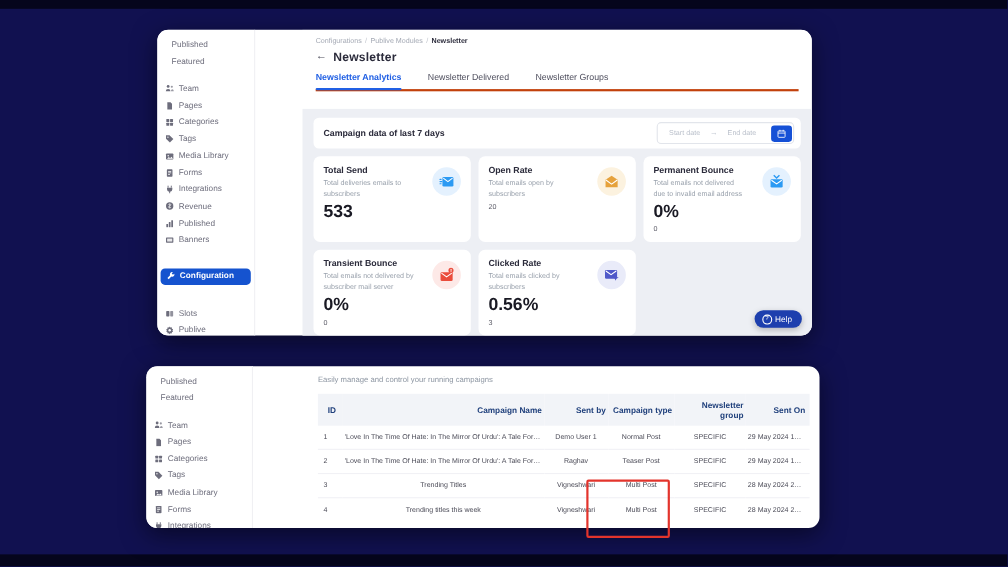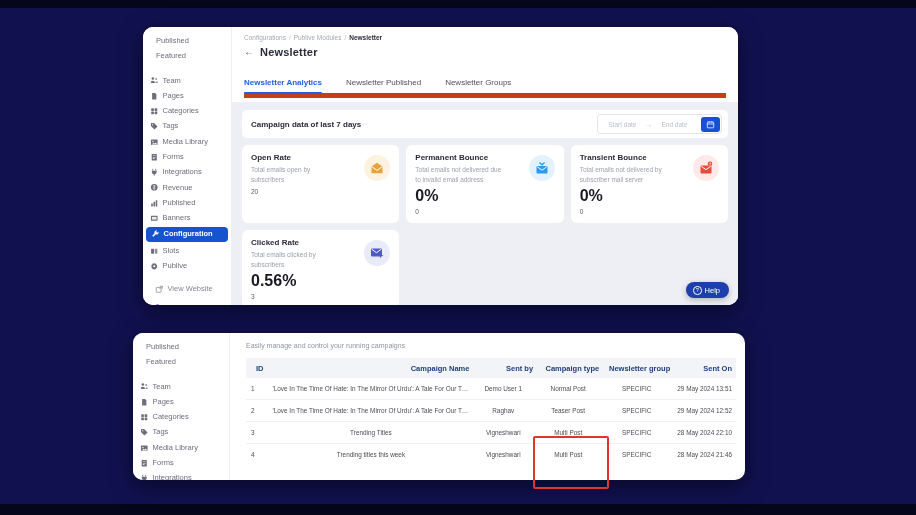--- a/index.html
+++ b/index.html
@@ -7,59 +7,59 @@
   body {
     position:relative; overflow:hidden;
     background:#111150;
     font-family:"Liberation Sans", sans-serif;
     -webkit-font-smoothing:antialiased;
   }
   .strip-top    { position:absolute; left:0; top:0; width:100%; height:8px;  background:#05051c; }
   .strip-bottom { position:absolute; left:0; bottom:0; width:100%; height:11px; background:#05051c; }
 
   .panel { position:absolute; background:#fff; border-radius:10px; display:flex;
-           box-shadow:0 6px 22px rgba(0,0,0,.5); overflow:hidden; }
+           box-shadow:0 6px 22px rgba(0,0,0,.5); overflow:hidden;gap:43px; }
   .panel-top    { left:143px; top:27px;  width:595px; height:278px; }
   .panel-bottom { left:133px; top:333px; width:612px; height:147px; }
 
   
   .sidebar { background:#fff; border-right:1px solid #f0f0f3; padding-top:7px;
              display:flex; flex-direction:column; flex-shrink:0; }
   .panel-top .sidebar { width:89px; }
   .panel-bottom .sidebar { width:97px; }
   .side-item { display:flex; align-items:center; gap:4px; padding:3.4px 6px 3.4px 7px;
                font-size:7.5px; color:#6d6d7c; white-space:nowrap; line-height:1.1; }
   .side-item.no-icon { padding-left:13px; }
   .side-item.group-gap { margin-top:9px; }
   .side-item .si { width:8.5px; height:8.5px; flex-shrink:0; display:inline-flex; }
   .side-item .si svg { width:100%; height:100%; }
-  .side-item.active { background:#1553cf; color:#fff; border-radius:4px; margin:1px 3px; padding-left:5px; font-weight:bold;align-items:center; }
+  .side-item.active { background:#1553cf; color:#fff; border-radius:4px; margin:18px 3px; padding-left:5px; font-weight:bold;align-items:center; }
   .side-item.view-web { margin-top:8px; padding-left:12px; color:#86868f; }
   .side-footer { margin-top:auto; display:flex; align-items:center; gap:3px; padding:6px 10px 8px 9px; }
   .avatar { width:11px; height:11px; color:#7a35c8; display:inline-flex; }
   .avatar svg { width:100%; height:100%; }
   .footer-gear { width:9px; height:9px; color:#8b8b96; margin-left:auto; display:inline-flex; }
   .footer-gear svg { width:100%; height:100%; }
 
   
   .main-top { flex:1; display:flex; flex-direction:column; position:relative; background:#fff;
               padding:7px 12px 0 12px; min-width:0; }
   .breadcrumb { font-size:6.5px; color:#a4a9b4; margin-bottom:5px; }
   .breadcrumb .sep { margin:0 3px; color:#c0c4cc; }
   .breadcrumb .last { color:#2b2b3b; font-weight:bold; }
   .title-row { display:flex; align-items:center; gap:6px; }
   .back-arrow { font-size:10px; color:#4a4a58; line-height:1; }
   .page-title { font-size:11px; font-weight:bold; color:#2b2b3b; letter-spacing:.2px; }
-  .tabs { display:flex; gap:24px; margin-top:20px; border-bottom:5px solid #c2410c; }
+  .tabs { display:flex; gap:24px; margin-top:8px; border-bottom:2px solid #c2410c; }
   .tab { font-size:8px; color:#4f4f5e; padding-bottom:6px; position:relative; cursor:pointer; }
   .tab.active { color:#2160e4; font-weight:bold; }
   .tab.active::after { content:""; position:absolute; left:0; right:0; bottom:-1px; height:2px;
                        background:#2160e4; border-radius:2px; }
 
-  .content-gray { flex:1; margin:4px -12px; padding:8px 10px 10px 10px; background:#edeff4; }
+  .content-gray { flex:1; margin:16px -12px; padding:8px 10px 10px 10px; background:#edeff4; }
   .filter-bar { background:#fff; border-radius:5px; padding:4px 6px 4px 9px; display:flex;
                 justify-content:space-between; align-items:center; margin-bottom:7px; }
   .filter-label { font-size:8px; font-weight:bold; color:#2b2b3b; }
   .date-range { display:flex; align-items:center; border:1px solid #e2e5eb; border-radius:4px;
                 background:#fff; padding:1.5px; }
   .date-ph { font-size:6.5px; color:#b9bfca; padding:3px 9px; }
   .date-arrow { font-size:7px; color:#c4cad4; }
   .cal-btn { width:19px; height:15px; background:#1550d6; border:none; border-radius:3px;
              display:flex; align-items:center; justify-content:center; color:#fff; cursor:pointer; margin-left:4px; }
   .cal-btn svg { width:9px; height:9px; }
@@ -268,21 +268,21 @@
   </aside>
 
   <main class="main-top">
     <div class="breadcrumb" id="breadcrumb"><span>Configurations</span><span class="sep">/</span><span>Publive Modules</span><span class="sep">/</span><span class="last">Newsletter</span></div>
     <div class="title-row">
       <span class="back-arrow">←</span>
       <span class="page-title">Newsletter</span>
     </div>
     <div class="tabs" id="tabs">
         <div class="tab active">Newsletter Analytics</div>
-        <div class="tab">Newsletter Published</div>
+        <div class="tab">Newsletter Delivered</div>
         <div class="tab">Newsletter Groups</div>
       </div>
 
     <div class="content-gray">
       <div class="filter-bar">
         <span class="filter-label">Campaign data of last 7 days</span>
         <div class="date-range">
           <span class="date-ph">Start date</span>
           <span class="date-arrow">→</span>
           <span class="date-ph">End date</span>
@@ -290,20 +290,35 @@
               <span id="cal-icon"><svg viewBox="0 0 14 14" fill="currentColor" xmlns="http://www.w3.org/2000/svg">
                   <rect x="2" y="3.2" width="10" height="9" rx="1" fill="none" stroke="currentColor" stroke-width="1.2"></rect>
                   <path d="M2 6.2h10" stroke="currentColor" stroke-width="1.2"></path>
                   <rect x="4.1" y="1.4" width="1.3" height="2.6" rx=".4"></rect>
                   <rect x="8.6" y="1.4" width="1.3" height="2.6" rx=".4"></rect>
                 </svg></span>
             </button>
         </div>
       </div>
       <div class="cards" id="cards">
+          <div class="card">
+            <div class="card-title">Total Send</div>
+            <div class="card-desc">Total deliveries emails to subscribers</div>
+            <div class="card-value">533</div>
+            <div class="card-sub"></div>
+            <div class="card-icon" style="background:#e4f1fe;color:#2b9af3">
+              <svg viewBox="0 0 14 14" fill="currentColor" xmlns="http://www.w3.org/2000/svg">
+                <rect x="3.2" y="3" width="10" height="8.5" rx="1.2"></rect>
+                <path d="M4 3.9l4.2 3.2 4.2-3.2" fill="none" stroke="#fff" stroke-width="1"></path>
+                <rect x=".5" y="4.6" width="2" height="1" rx=".5"></rect>
+                <rect x=".5" y="6.6" width="2.8" height="1" rx=".5"></rect>
+                <rect x=".5" y="8.6" width="2" height="1" rx=".5"></rect>
+              </svg>
+            </div>
+          </div>
           <div class="card">
             <div class="card-title">Open Rate</div>
             <div class="card-desc">Total emails open by subscribers</div>
             <div class="card-sub">20</div>
             <div class="card-icon" style="background:#fcf2df;color:#e6a23c">
               <svg viewBox="0 0 14 14" fill="currentColor" xmlns="http://www.w3.org/2000/svg">
                 <path d="M1.5 5.4L7 1.7l5.5 3.7v6.8h-11z"></path>
                 <path d="M1.8 5.7L7 9.4l5.2-3.7" stroke="#fff" fill="none" stroke-width="1"></path>
               </svg>
             </div>

